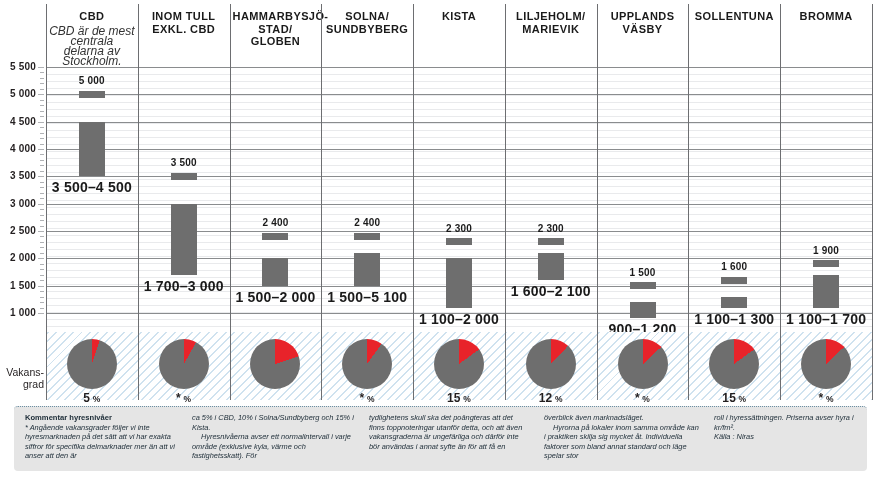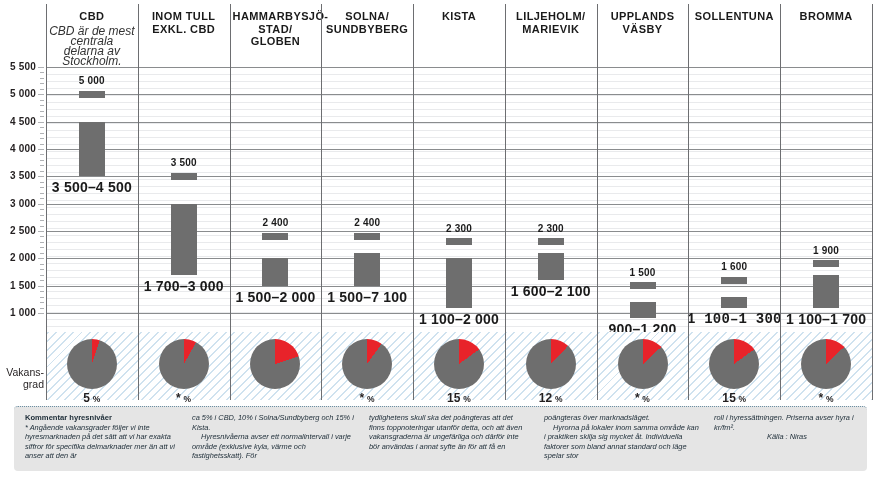--- a/index.html
+++ b/index.html
@@ -62,21 +62,21 @@
   .comment{
     position:absolute;left:14px;top:406px;width:853px;height:64px;
     background:#e5e5e5;border-radius:4px;
     border-top:1.5px dotted #6b8fa3;
   }
   .ccol{position:absolute;top:6px;font-size:7.4px;line-height:9.6px;
         font-style:italic;color:#1b2b36;}
   .ccol b{font-style:normal;font-weight:bold;font-size:7.6px;}
   .ccol p{margin:0;}
   .ccol .indent{text-indent:9px;}
-  .src{text-align:center;font-style:italic;margin-top:2px;}
+  .src{text-align:left;font-style:italic;margin-top:2px;}
 </style>
 </head>
 <body>
 
 <div id="root">
 
   <div id="headers">
       <div class="hdr" style="left: 49px; width: 85.7778px;">
         <div class="name">CBD</div>
         <div class="sub">CBD är de mest centrala delarna av Stockholm.</div>
@@ -233,37 +233,37 @@
       <div class="caplbl" style="left: 138.667px; width: 90px; top: 157.333px;">3 500</div>
       <div class="bar" style="left: 170.667px; width: 26px; top: 203.667px; height: 71.0667px;"></div>
       <div class="rangelbl" style="left: 135.667px; width: 96px; top: 277.733px;">1 700–3 000</div>
       <div class="cap" style="left: 262.444px; width: 26px; top: 232.967px;"></div>
       <div class="caplbl" style="left: 230.444px; width: 90px; top: 217.467px;">2 400</div>
       <div class="bar" style="left: 262.444px; width: 26px; top: 258.333px; height: 27.3333px;"></div>
       <div class="rangelbl" style="left: 227.444px; width: 96px; top: 288.667px;">1 500–2 000</div>
       <div class="cap" style="left: 354.222px; width: 26px; top: 232.967px;"></div>
       <div class="caplbl" style="left: 322.222px; width: 90px; top: 217.467px;">2 400</div>
       <div class="bar" style="left: 354.222px; width: 26px; top: 252.867px; height: 32.8px;"></div>
-      <div class="rangelbl" style="left: 319.222px; width: 96px; top: 288.667px;">1 500–7 100</div>
+      <div class="rangelbl" style="left: 319.222px; width: 96px; top: 288.667px;">1 500–5 100</div>
       <div class="cap" style="left: 446px; width: 26px; top: 238.433px;"></div>
       <div class="caplbl" style="left: 414px; width: 90px; top: 222.933px;">2 300</div>
       <div class="bar" style="left: 446px; width: 26px; top: 258.333px; height: 49.2px;"></div>
       <div class="rangelbl" style="left: 411px; width: 96px; top: 310.533px;">1 100–2 000</div>
       <div class="cap" style="left: 537.778px; width: 26px; top: 238.433px;"></div>
       <div class="caplbl" style="left: 505.778px; width: 90px; top: 222.933px;">2 300</div>
       <div class="bar" style="left: 537.778px; width: 26px; top: 252.867px; height: 27.3333px;"></div>
       <div class="rangelbl" style="left: 502.778px; width: 96px; top: 283.2px;">1 600–2 100</div>
       <div class="cap" style="left: 629.556px; width: 26px; top: 282.167px;"></div>
       <div class="caplbl" style="left: 597.556px; width: 90px; top: 266.667px;">1 500</div>
       <div class="bar" style="left: 629.556px; width: 26px; top: 302.067px; height: 16.4px;"></div>
       <div class="rangelbl" style="left: 594.556px; width: 96px; top: 321.467px;">900–1 200</div>
       <div class="cap" style="left: 721.333px; width: 26px; top: 276.7px;"></div>
       <div class="caplbl" style="left: 689.333px; width: 90px; top: 261.2px;">1 600</div>
       <div class="bar" style="left: 721.333px; width: 26px; top: 296.6px; height: 10.9333px;"></div>
-      <div class="rangelbl" style="left: 686.333px; width: 96px; top: 310.533px; font-family: Liberation Mono, monospace;">1 100–1 300</div>
+      <div class="rangelbl" style="left: 686.333px; width: 96px; top: 310.533px;">1 100–1 300</div>
       <div class="cap" style="left: 813.111px; width: 26px; top: 260.3px;"></div>
       <div class="caplbl" style="left: 781.111px; width: 90px; top: 244.8px;">1 900</div>
       <div class="bar" style="left: 813.111px; width: 26px; top: 274.733px; height: 32.8px;"></div>
       <div class="rangelbl" style="left: 778.111px; width: 96px; top: 310.533px;">1 100–1 700</div>
     </div>
 
   <div class="vac-band"></div>
   <div class="vac-label" style="top:366px;">
     <div>Vakans-</div>
     <div>grad</div>
@@ -308,21 +308,21 @@
       <p>* Angående vakansgrader följer vi inte hyresmarknaden på det sätt att vi har exakta siffror för specifika delmark­nader mer än att vi anser att den är</p>
     </div>
     <div class="ccol" style="left:178px;width:162px;">
       <p>ca 5% i CBD, 10% i Solna/Sundbyberg och 15% i Kista.</p>
       <p class="indent">Hyresnivåerna avser ett normal­intervall i varje område (exklusive kyla, värme och fastighetsskatt). För</p>
     </div>
     <div class="ccol" style="left:355px;width:160px;">
       <p>tydlighetens skull ska det poängteras att det finns toppnoteringar utanför detta, och att även vakansgraderna är ungefärliga och därför inte bör användas i annat syfte än för att få en</p>
     </div>
     <div class="ccol" style="left:530px;width:155px;">
-      <p>poängteras över marknadsläget.</p>
+      <p>överblick även marknadsläget.</p>
       <p class="indent">Hyrorna på lokaler inom samma om­råde kan i praktiken skilja sig mycket åt. Individuella faktorer som bland annat standard och läge spelar stor</p>
     </div>
     <div class="ccol" style="left:700px;width:146px;">
       <p>roll i hyressättningen. Priserna avser hyra i kr/fm².</p>
       <p class="src">Källa : Niras</p>
     </div>
   </div>
 
 </div>
 

